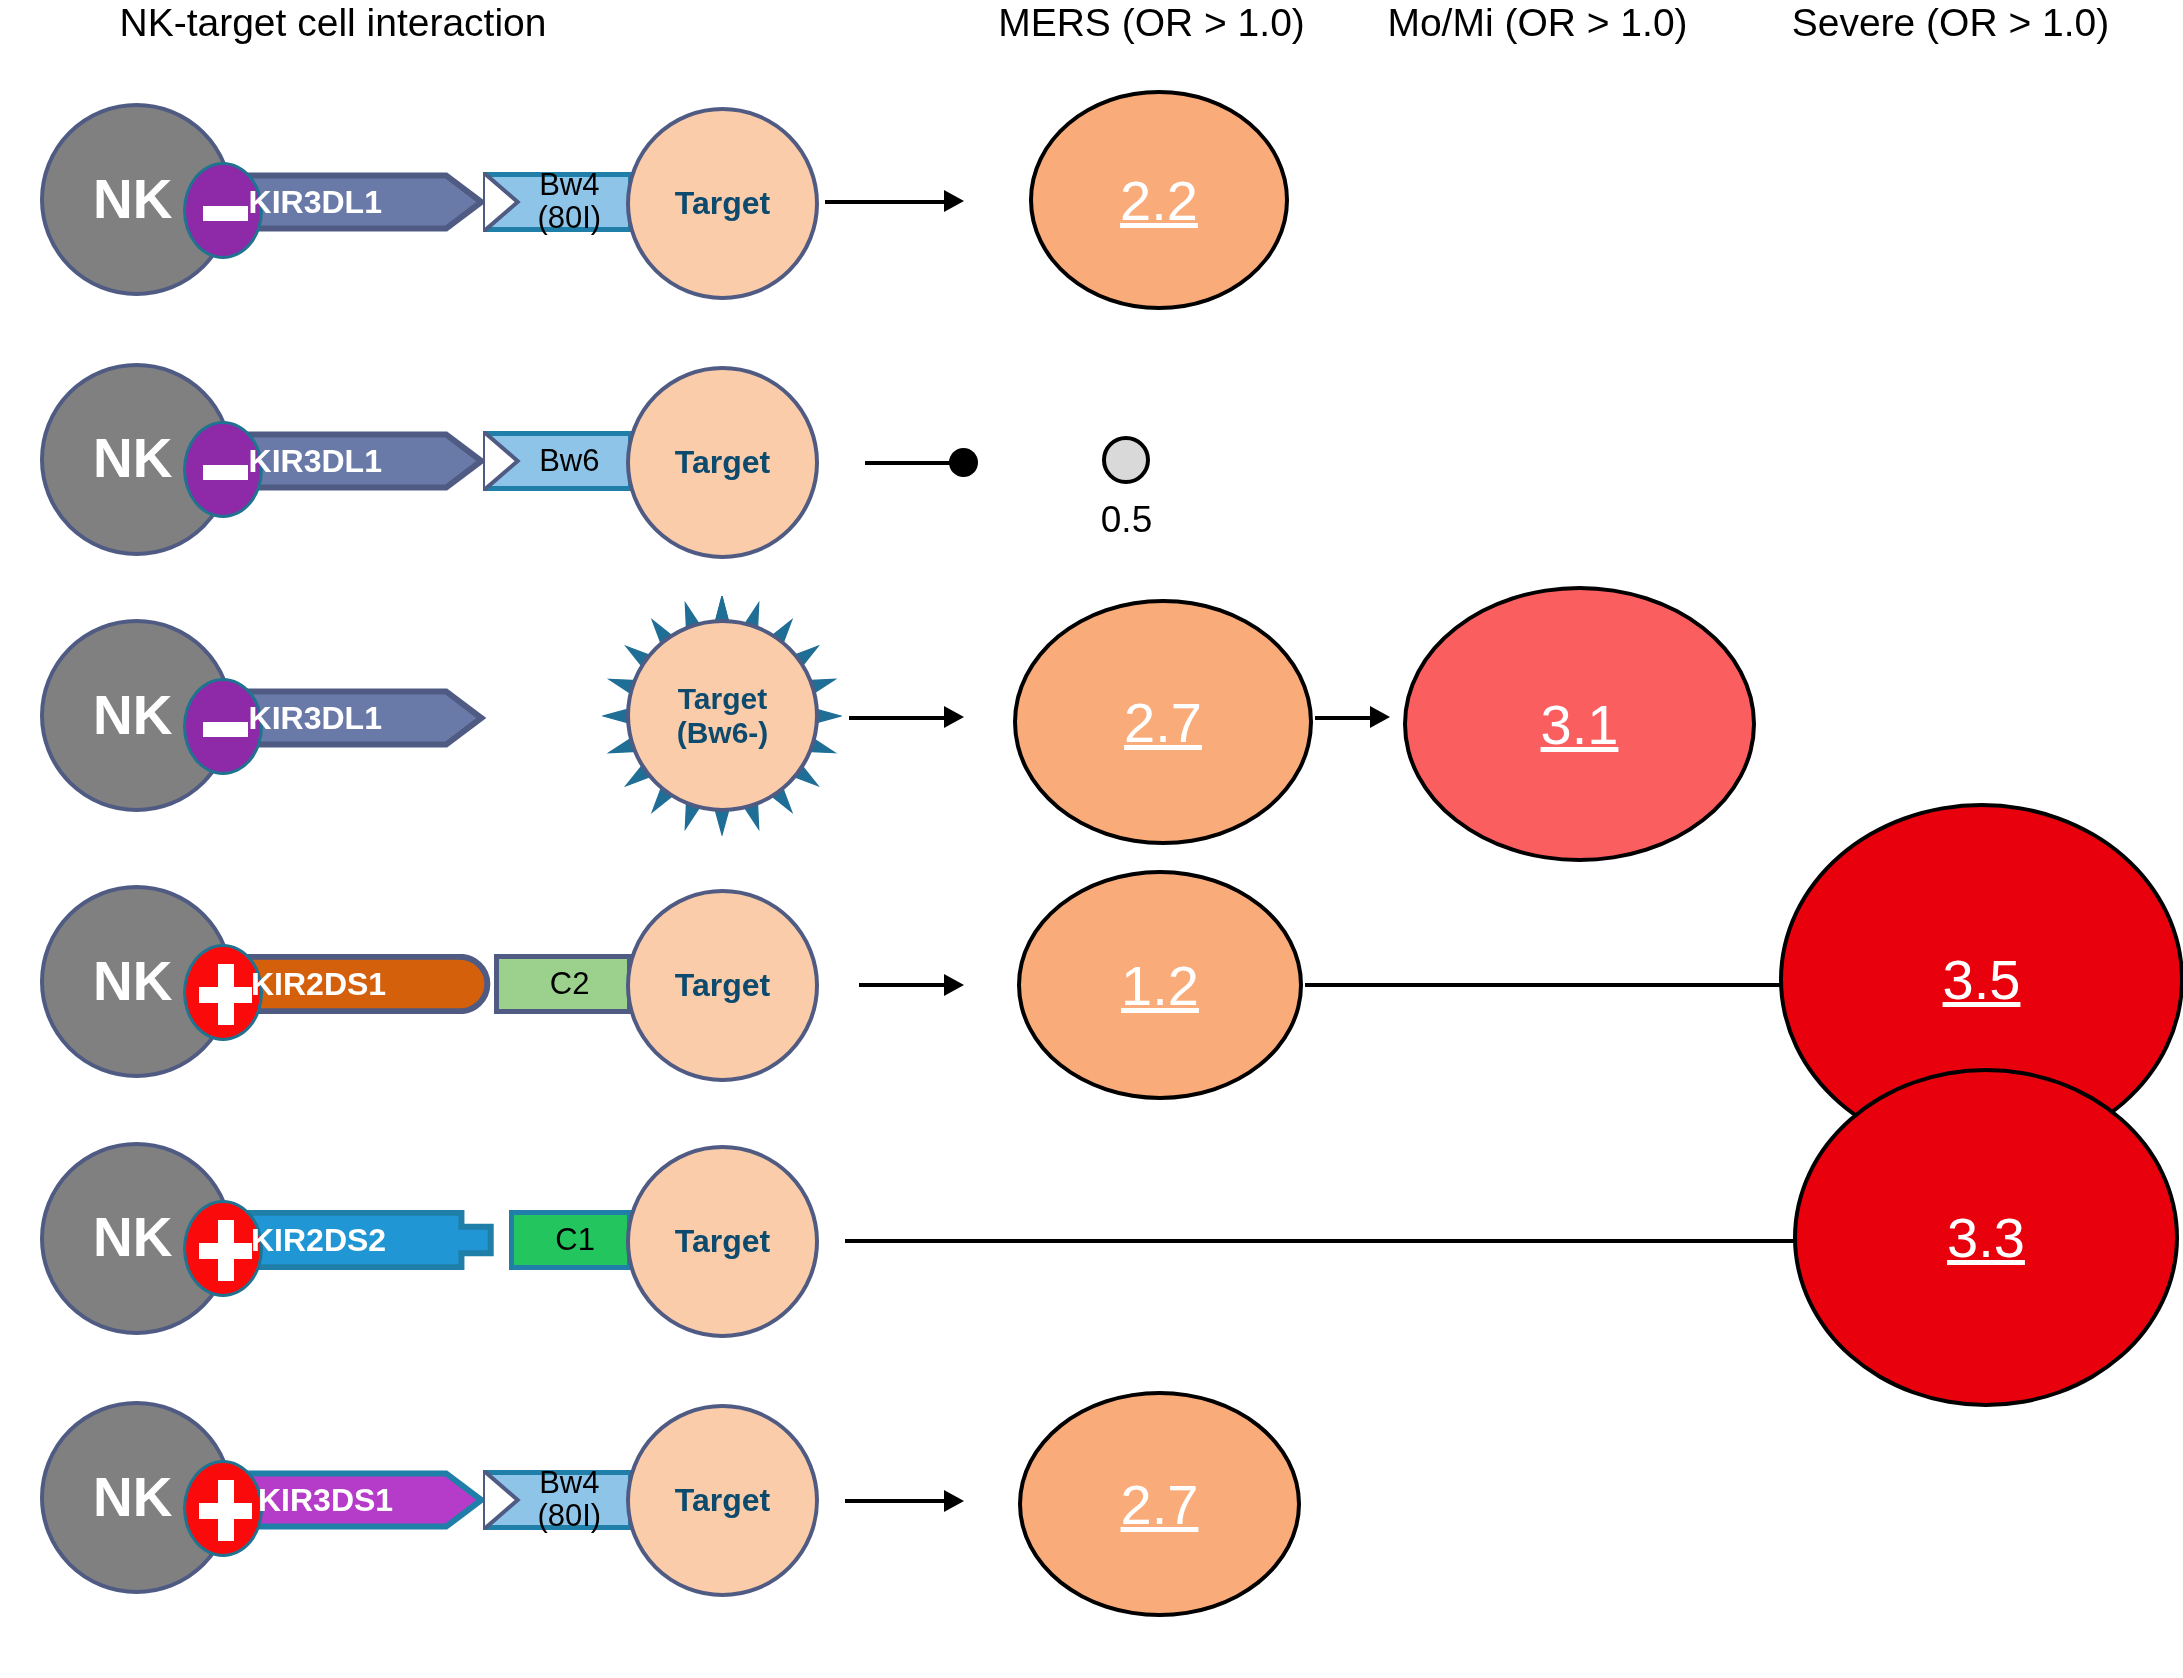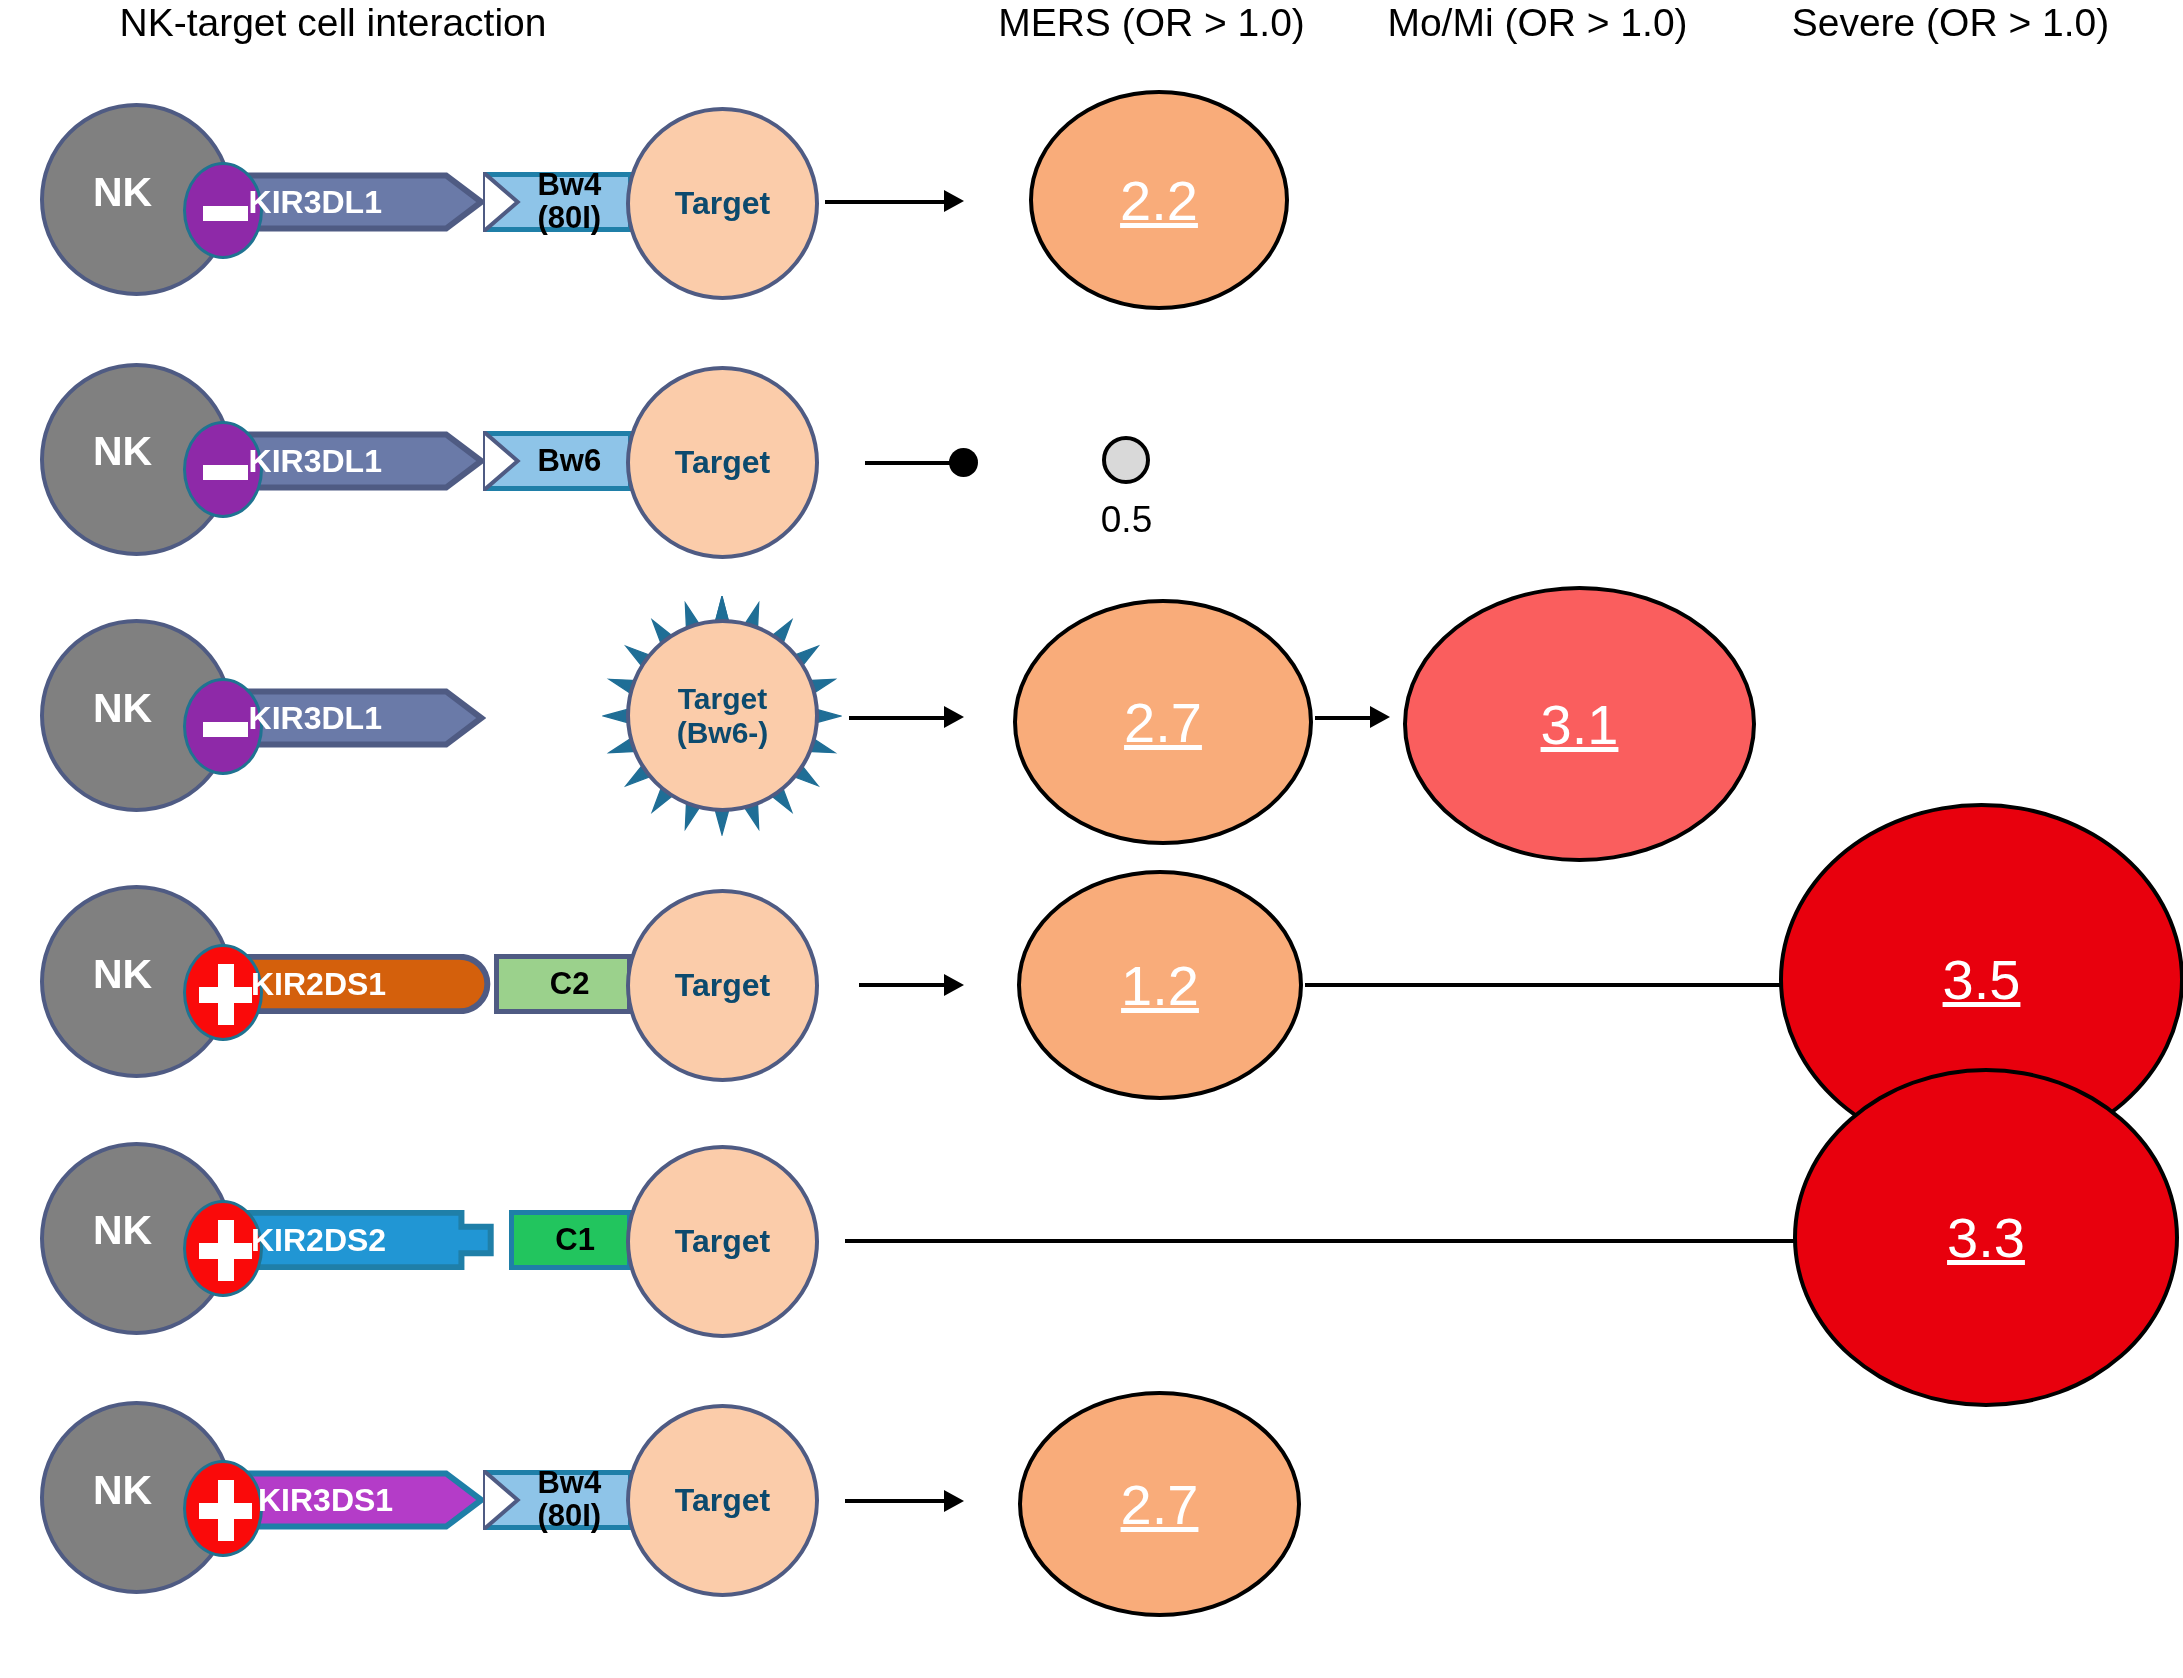--- a/index.html
+++ b/index.html
@@ -7,21 +7,21 @@
        font-family:"Liberation Sans",sans-serif;}
   #stage{position:absolute;left:0;top:0;width:2183px;height:1678px;}
 
   
   .col-header{position:absolute;font-size:39px;color:#000;white-space:nowrap;
               text-align:center;line-height:1;}
 
   
   .nk-cell{position:absolute;border-radius:50%;background:#808080;
            border:4.7px solid #4F5B83;box-sizing:border-box;}
-  .nk-label{position:absolute;color:#ffffff;font-size:41px;font-weight:bold;
+  .nk-label{position:absolute;color:#ffffff;font-size:55px;font-weight:bold;
             line-height:1;white-space:nowrap;}
   .target-cell{position:absolute;border-radius:50%;background:#FBCCAA;
                border:4.7px solid #4F5B83;box-sizing:border-box;
                display:flex;align-items:center;justify-content:center;
                text-align:center;color:#0c4a6e;font-size:32px;font-weight:bold;
                line-height:1.12;}
 
   
   .badge{position:absolute;border-radius:50%;box-sizing:border-box;
          border:3.3px solid #1F7391;display:flex;align-items:center;
@@ -31,21 +31,21 @@
   .badge .bar-h{position:absolute;background:#fff;}
   .badge .bar-v{position:absolute;background:#fff;}
 
   
   .receptor{position:absolute;box-sizing:border-box;display:flex;
             align-items:center;color:#fff;font-size:32px;font-weight:bold;
             white-space:nowrap;}
   .receptor .rtext{position:relative;z-index:3;}
   .ligand{position:absolute;box-sizing:border-box;display:flex;
           align-items:center;justify-content:center;color:#000;
-          font-size:31px;font-weight:bold;line-height:1.05;text-align:center;
+          font-size:31px;font-weight:normal;line-height:1.05;text-align:center;
           white-space:pre-line;}
 
   
   .spikes{position:absolute;pointer-events:none;}
 
   
   .arrow-line{position:absolute;background:#000;height:4px;}
   .arrow-head{position:absolute;width:0;height:0;
               border-top:11.3px solid transparent;
               border-bottom:11.3px solid transparent;

